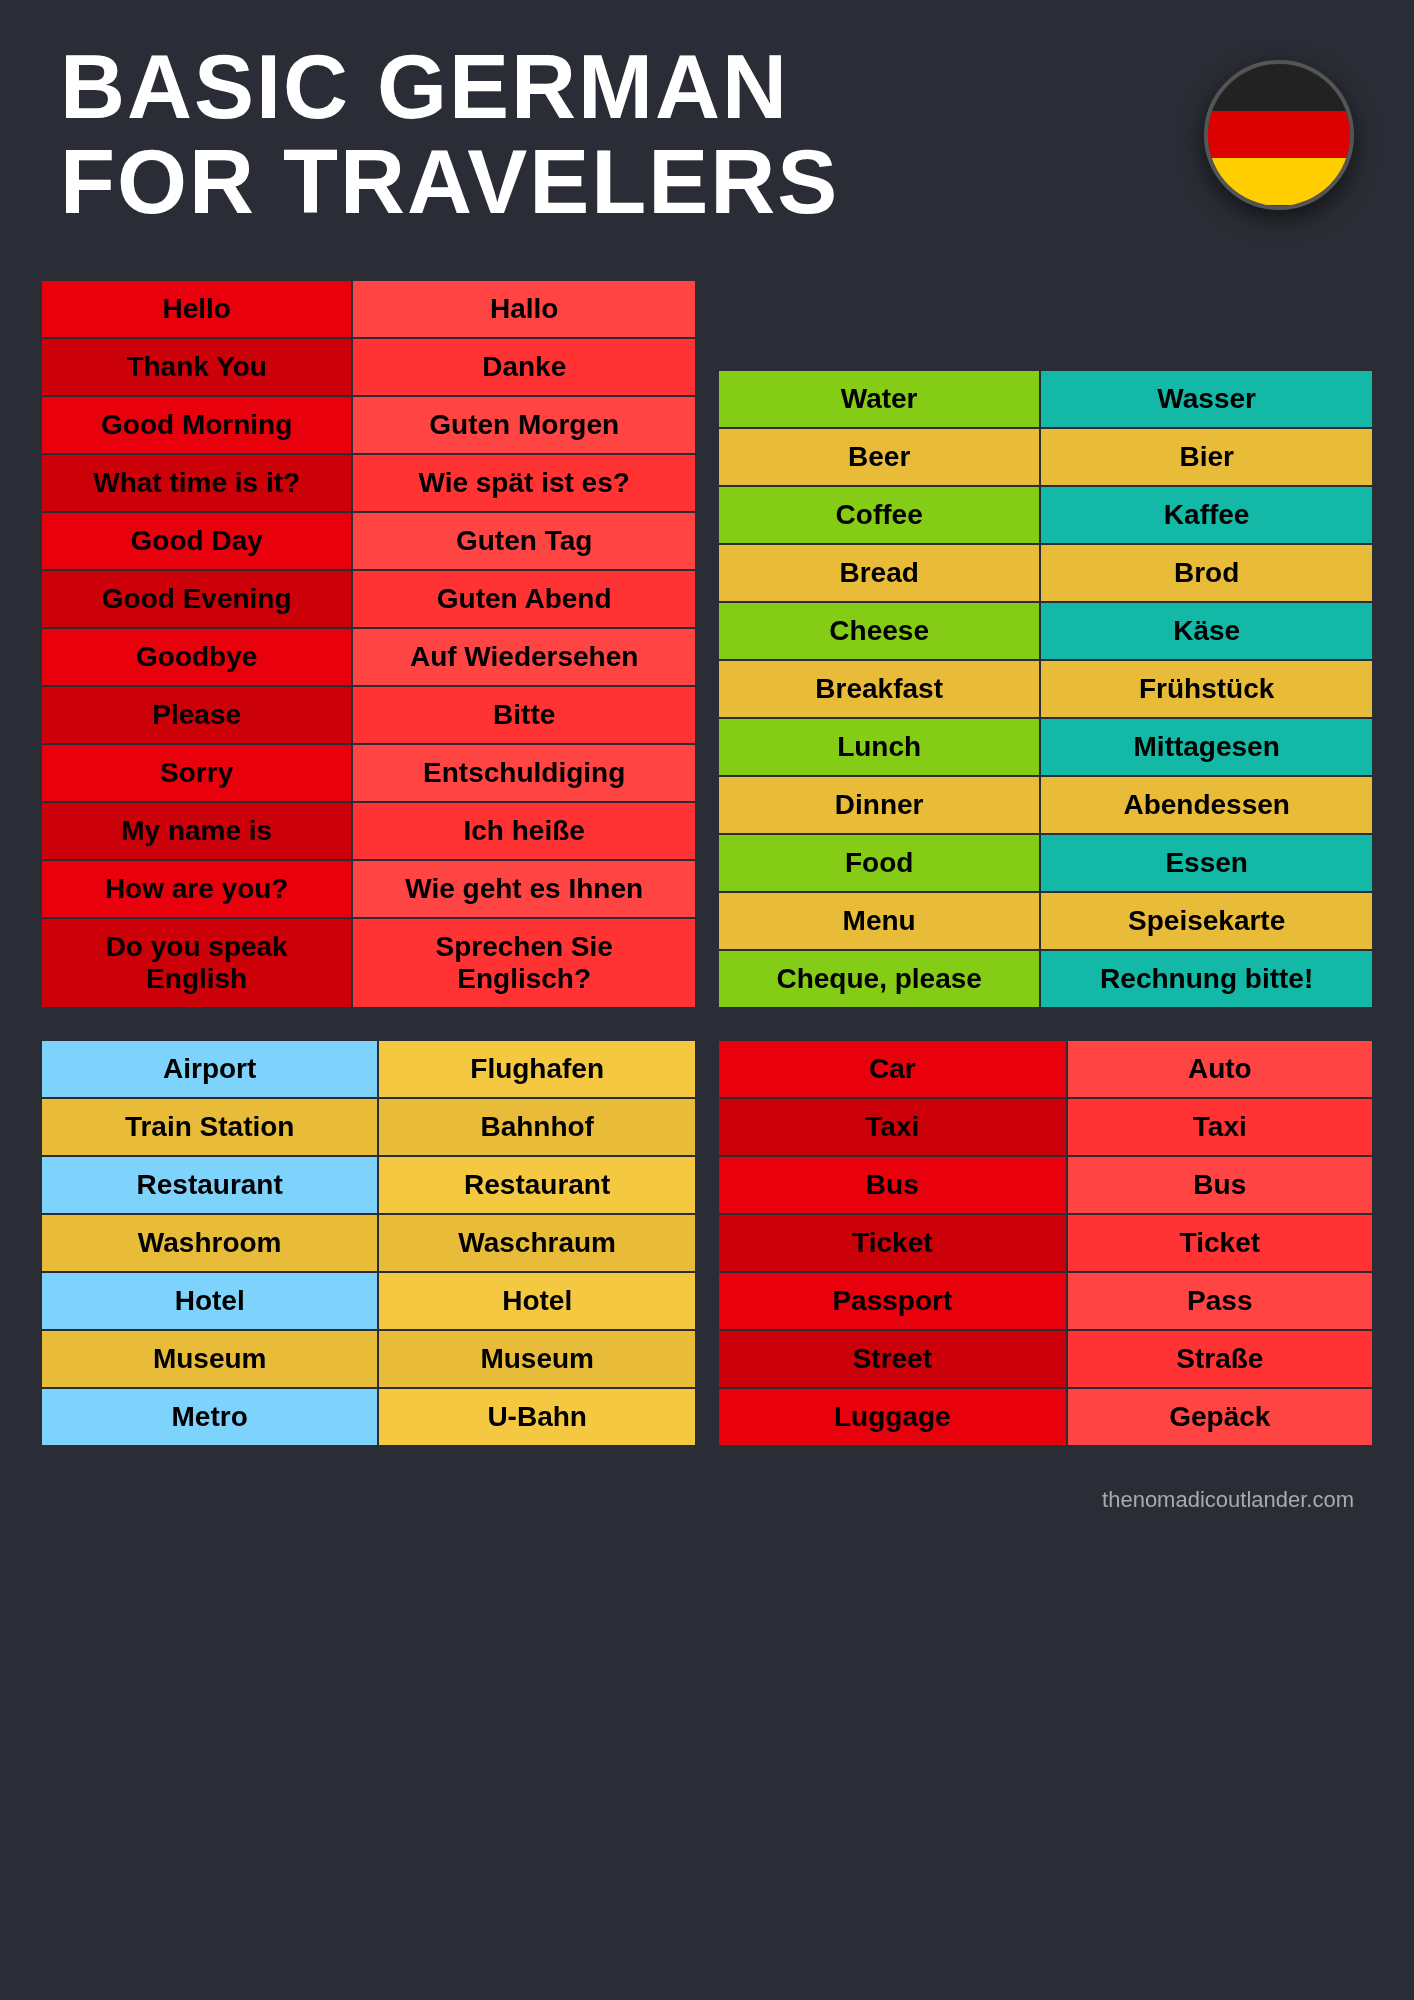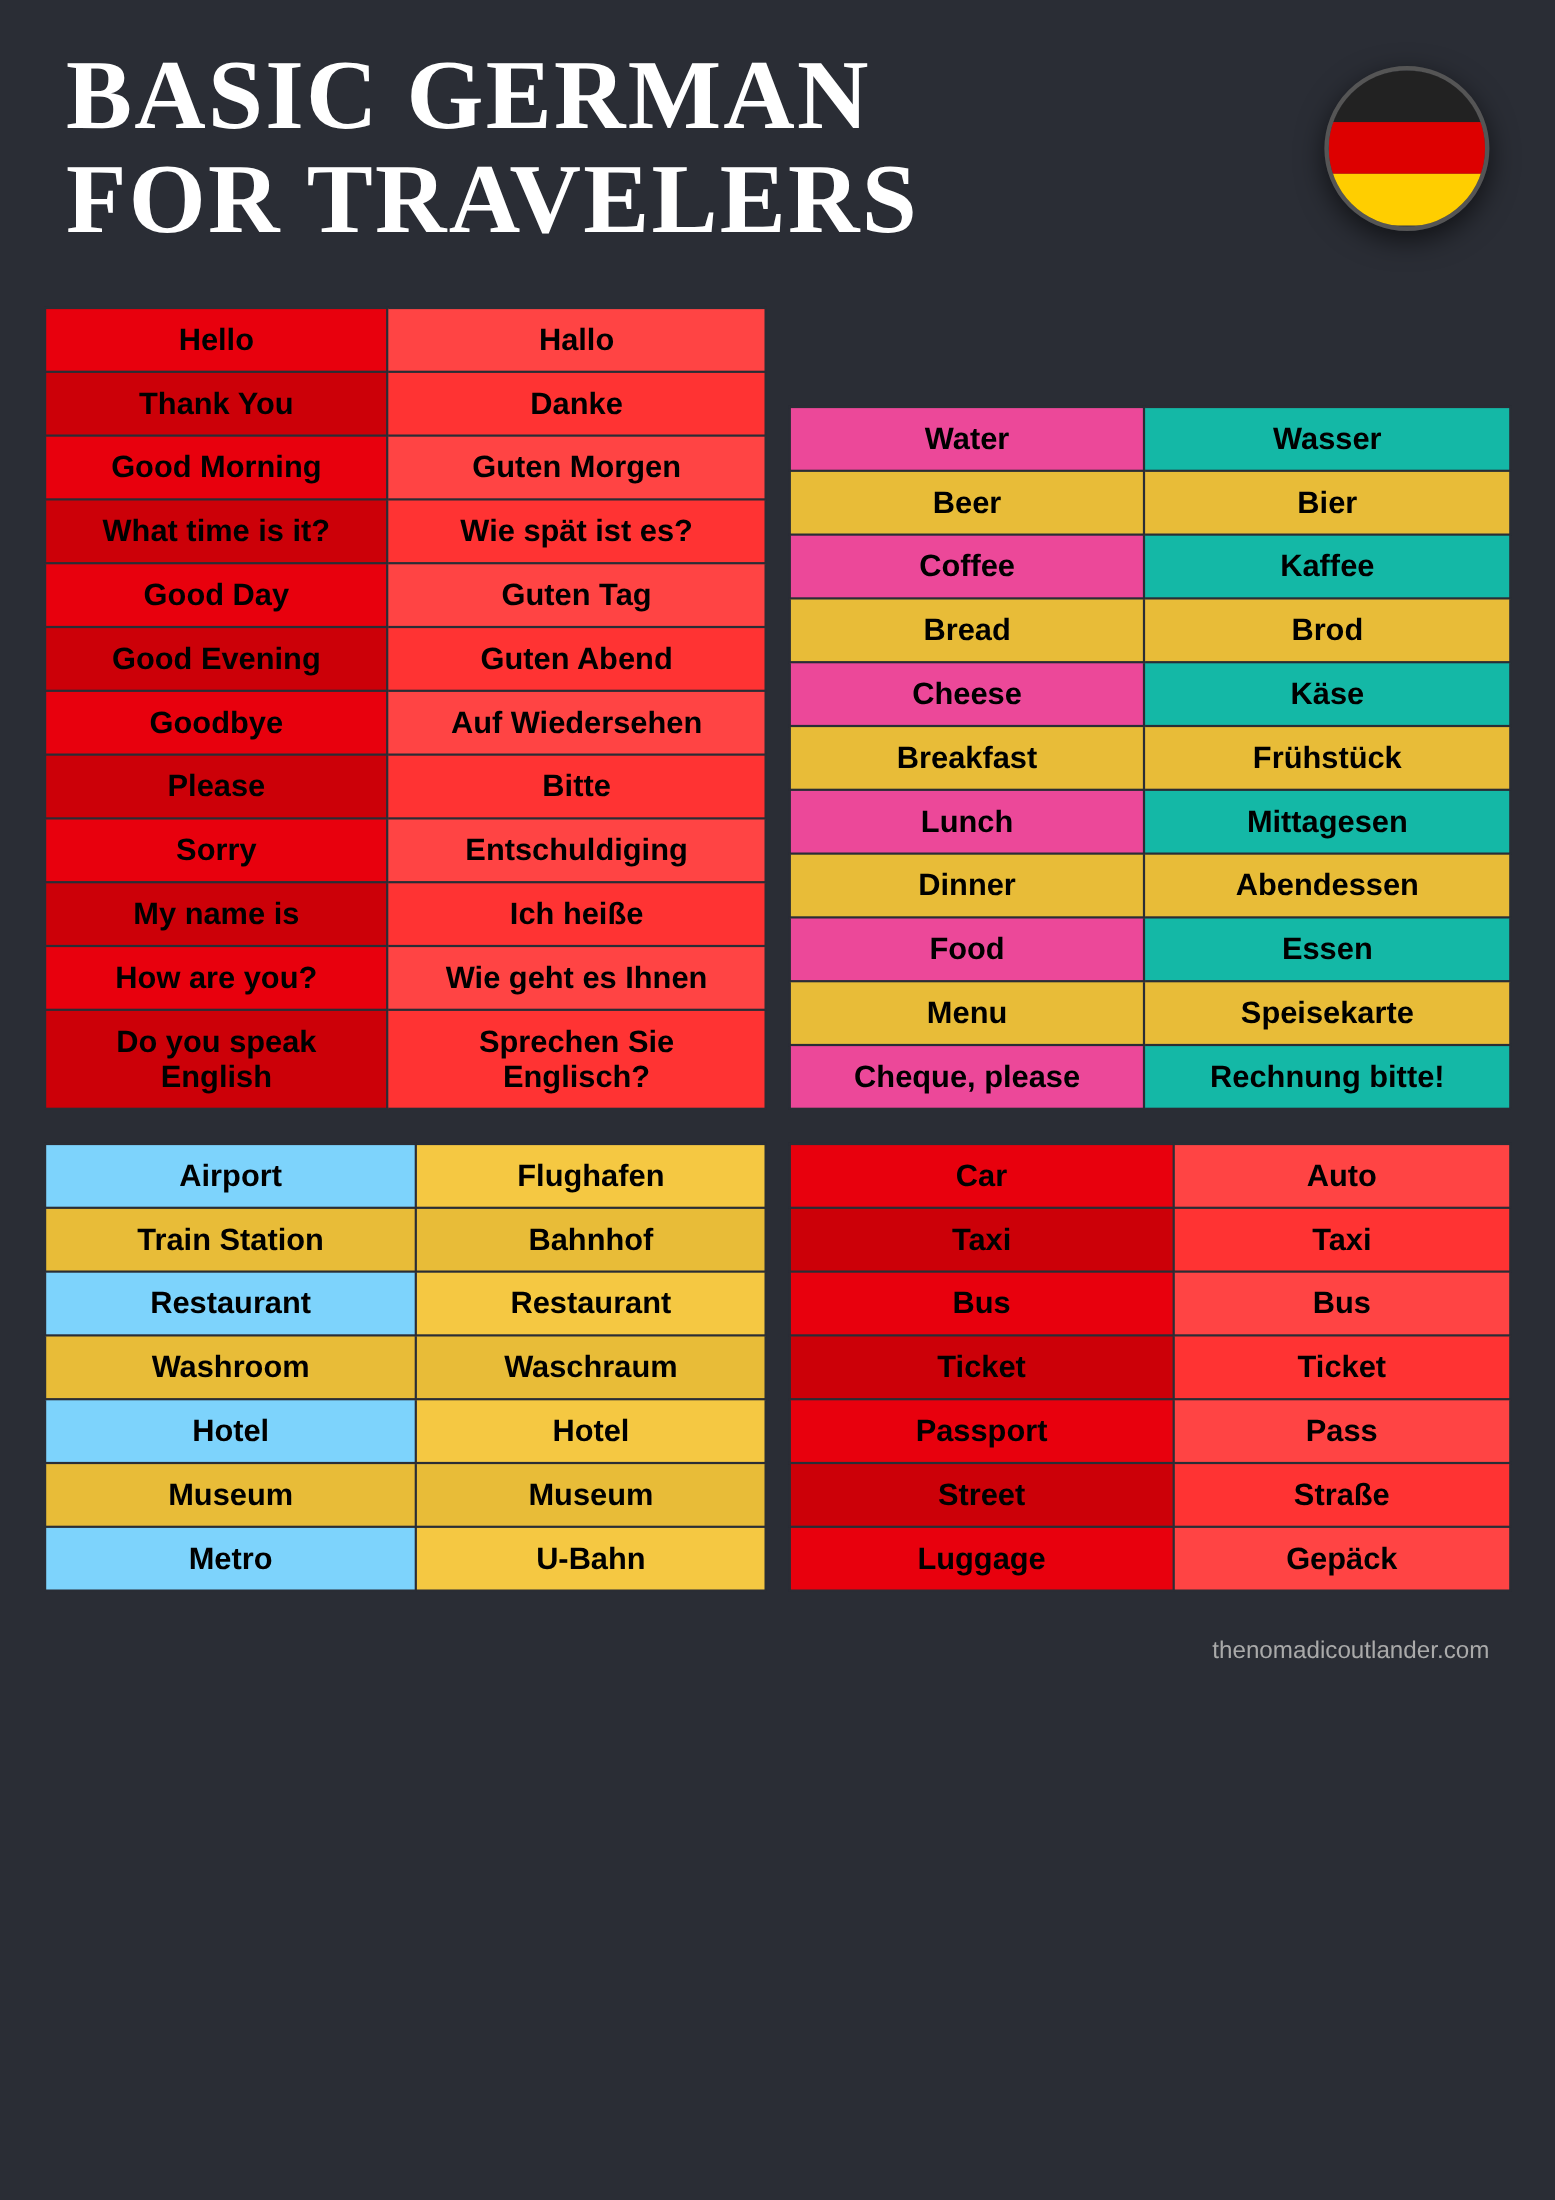--- a/index.html
+++ b/index.html
@@ -23,21 +23,21 @@
       margin-bottom: 40px;
       padding: 10px 20px;
     }
 
     .title {
       font-size: 90px;
       font-weight: 900;
       color: white;
       line-height: 1.05;
       text-transform: uppercase;
-      font-family: Liberation Serif, serif;
+      font-family: Liberation Sans, sans-serif;
       letter-spacing: 2px;
     }
 
     .german-flag {
       width: 150px;
       height: 150px;
       border-radius: 50%;
       overflow: hidden;
       flex-shrink: 0;
       display: flex;
@@ -85,21 +85,21 @@
       color: black;
     }
 
     .red-table .col-german {
       background-color: #ff4444;
       color: black;
     }
 
     
     .yellow-table .col-english {
-      background-color: #ec4899;
+      background-color: #84cc16;
       color: black;
     }
 
     .yellow-table .col-german {
       background-color: #14b8a6;
       color: black;
     }
 
     
     .bottom-container {

